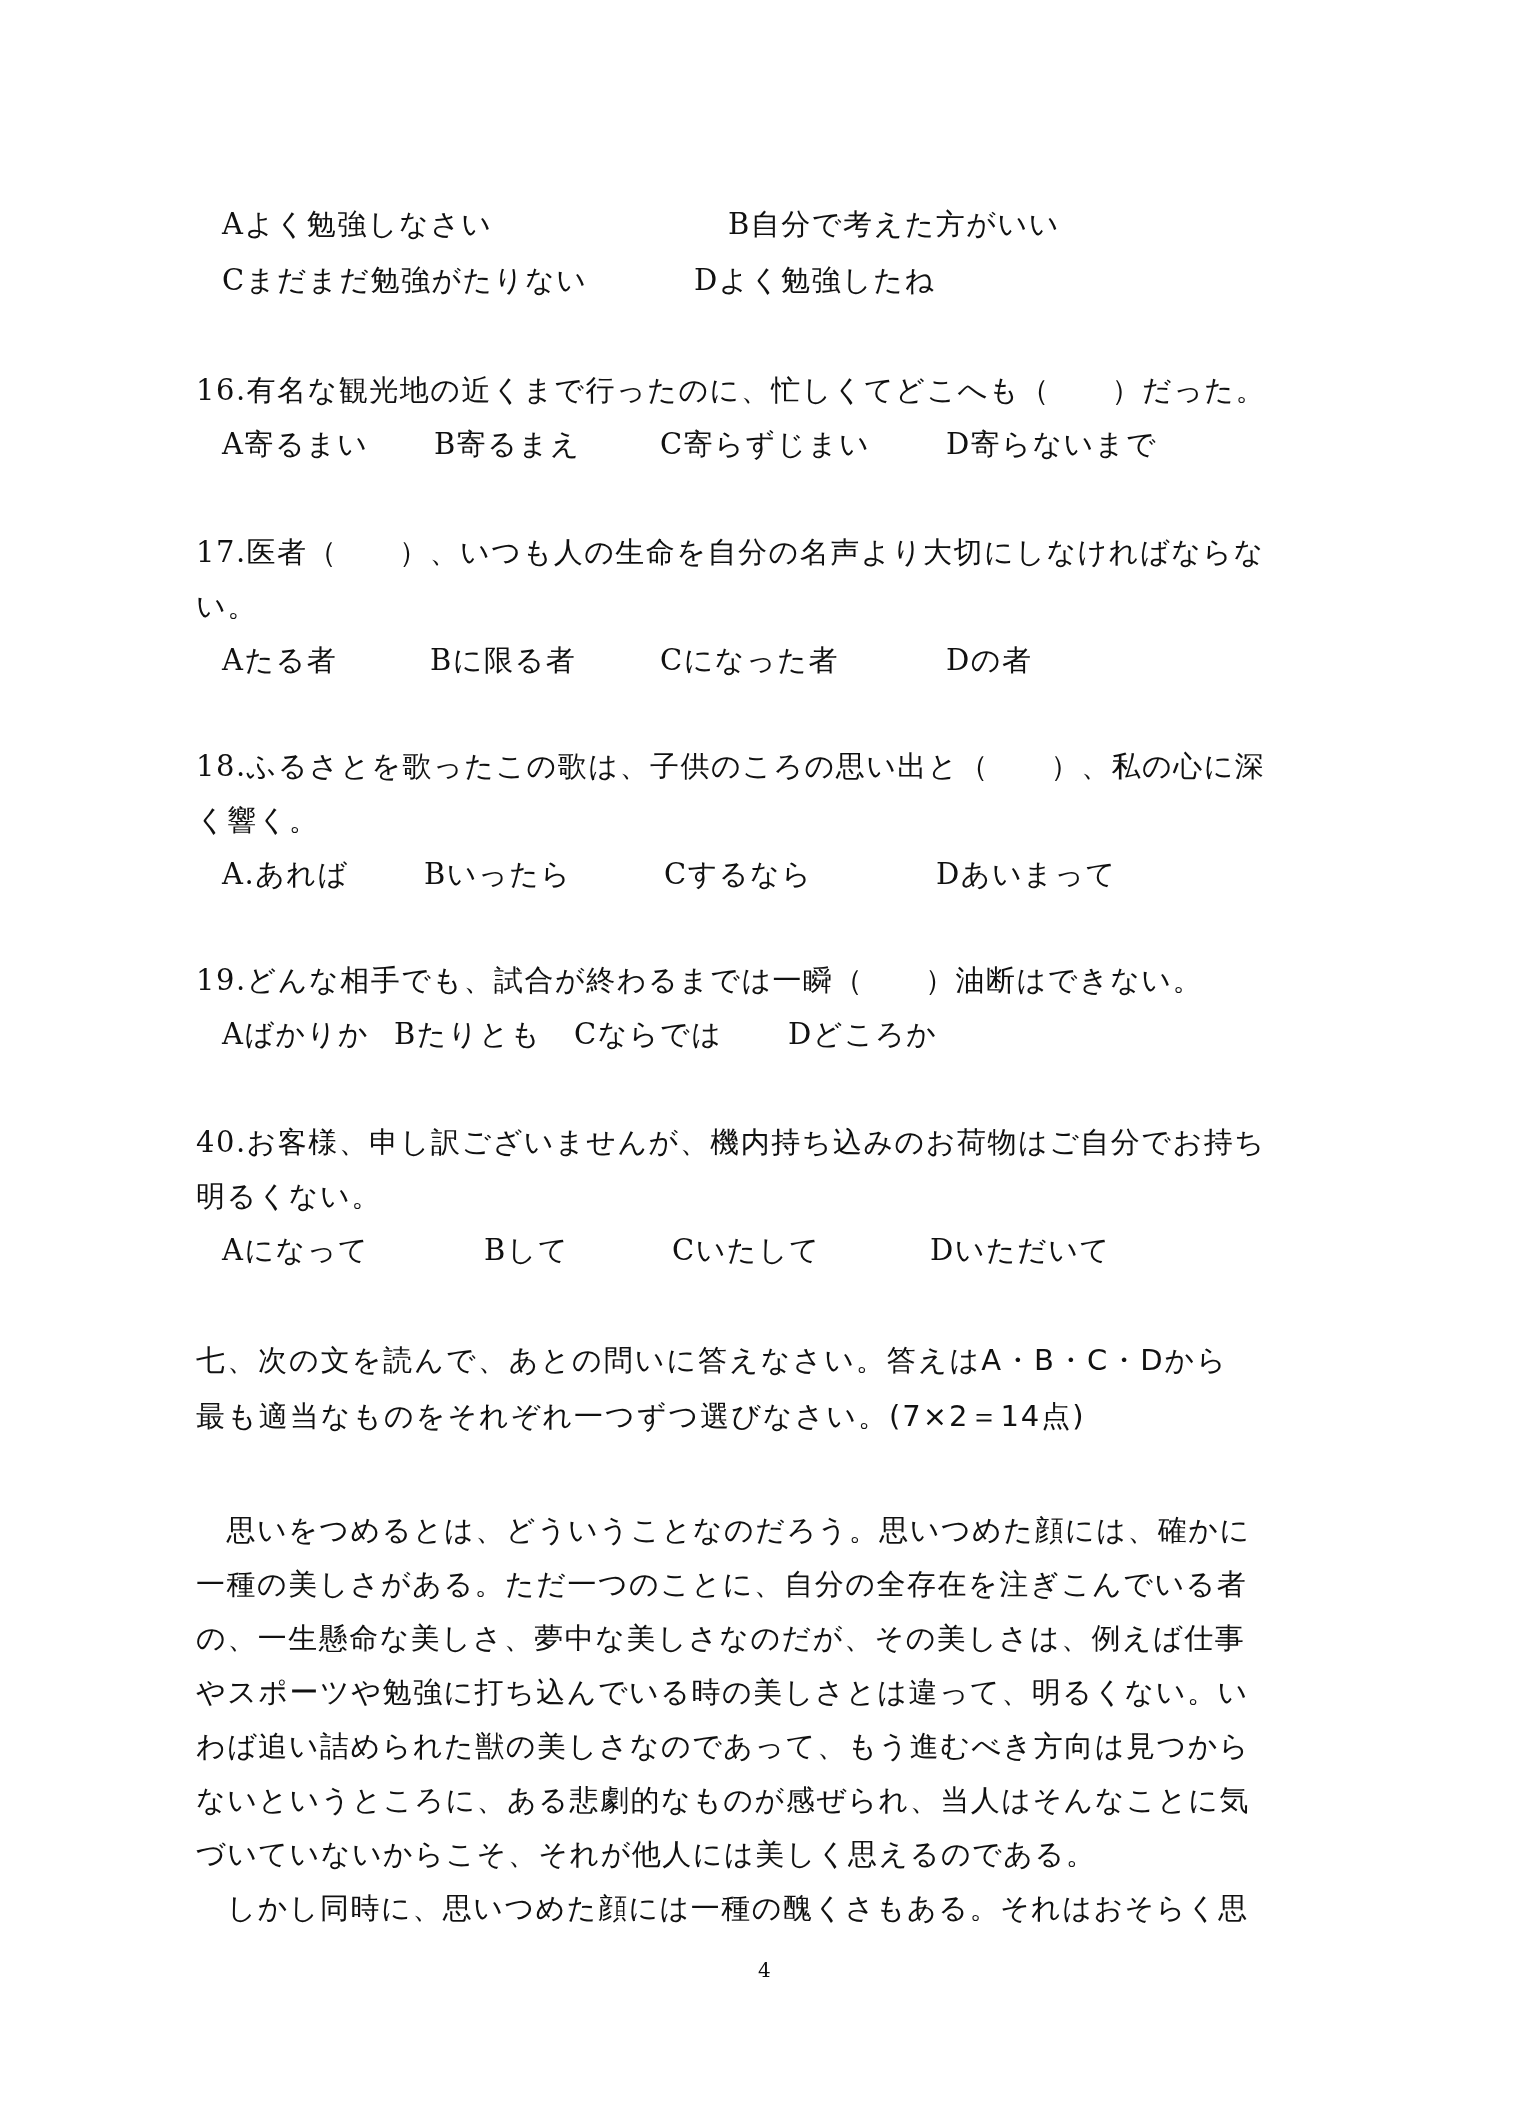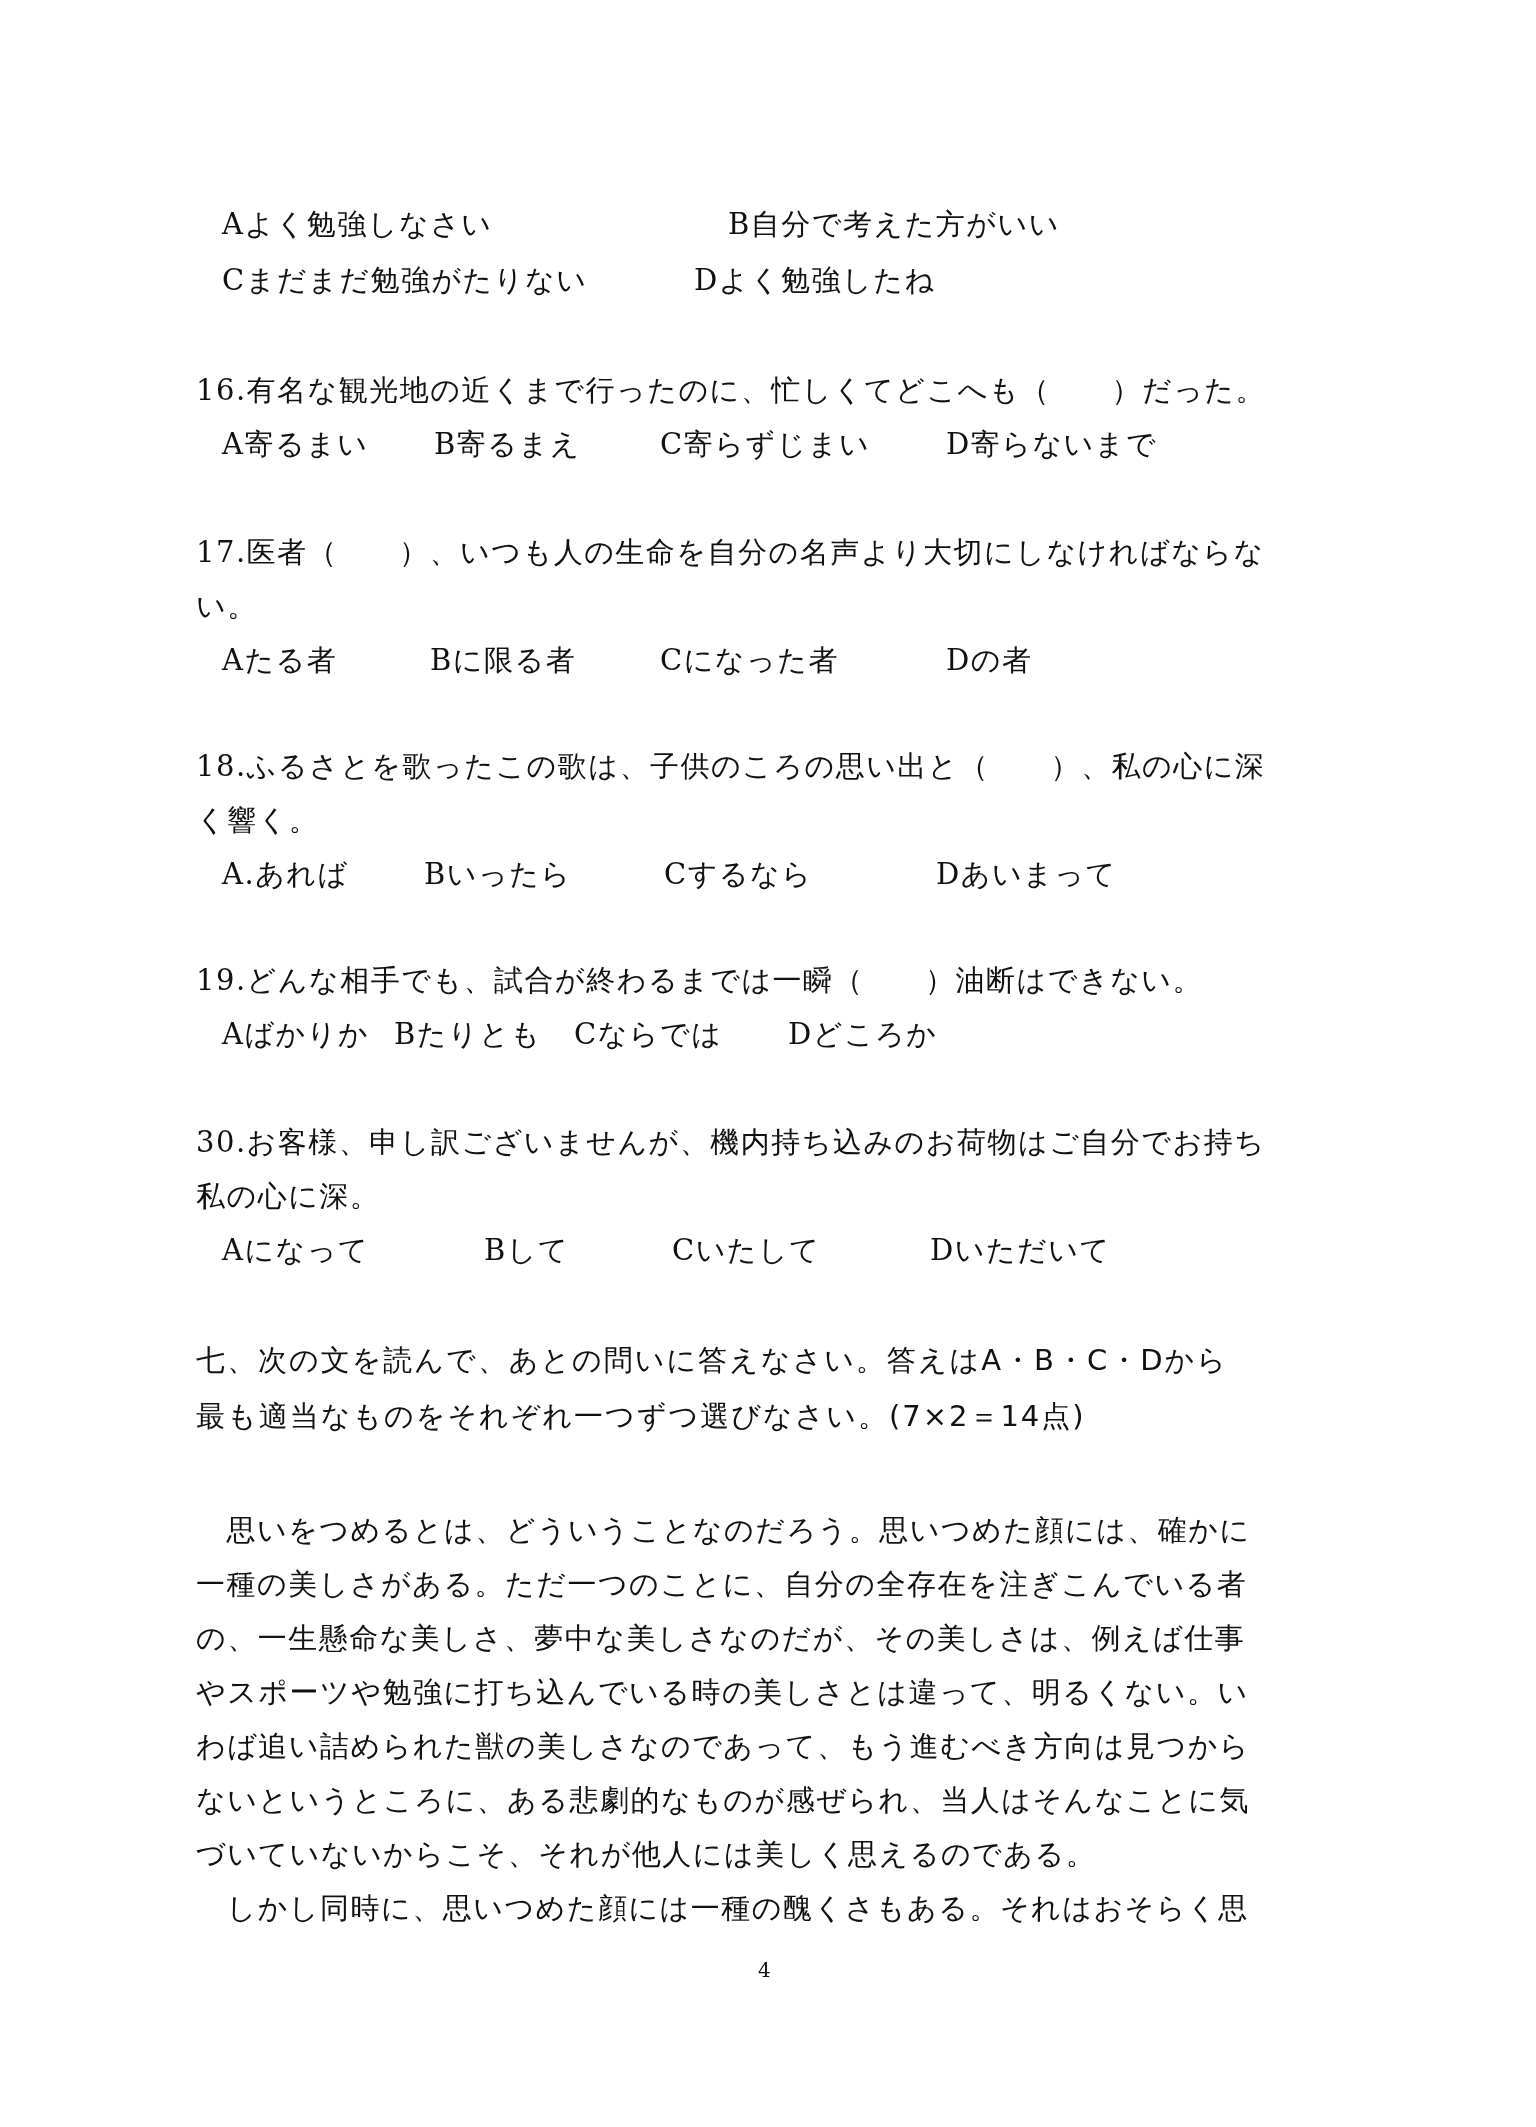--- a/index.html
+++ b/index.html
@@ -46,22 +46,22 @@
   <div class="opt" style="left:424px; top:854px;">Bいったら</div>
   <div class="opt" style="left:664px; top:854px;">Cするなら</div>
   <div class="opt" style="left:936px; top:854px;">Dあいまって</div>
 
   <div class="line" style="top:960px;">19.どんな相手でも、試合が終わるまでは一瞬（　　）油断はできない。</div>
   <div class="opt" style="left:222px; top:1014px;">Aばかりか</div>
   <div class="opt" style="left:394px; top:1014px;">Bたりとも</div>
   <div class="opt" style="left:574px; top:1014px;">Cならでは</div>
   <div class="opt" style="left:788px; top:1014px;">Dどころか</div>
 
-  <div class="line" style="top:1122px;">30.お客様、申し訳ございませんが、機内持ち込みのお荷物はご自分でお持ち</div>
-  <div class="line" style="top:1176px;">私の心に深。</div>
+  <div class="line" style="top:1122px;">40.お客様、申し訳ございませんが、機内持ち込みのお荷物はご自分でお持ち</div>
+  <div class="line" style="top:1176px;">明るくない。</div>
   <div class="opt" style="left:222px; top:1230px;">Aになって</div>
   <div class="opt" style="left:484px; top:1230px;">Bして</div>
   <div class="opt" style="left:672px; top:1230px;">Cいたして</div>
   <div class="opt" style="left:930px; top:1230px;">Dいただいて</div>
 
   <div class="line bold" style="top:1340px;">七、次の文を読んで、あとの問いに答えなさい。答えはA・B・C・Dから</div>
   <div class="line bold" style="top:1396px;">最も適当なものをそれぞれ一つずつ選びなさい。(7×2＝14点)</div>
 
   <div class="line" style="top:1510px;">　思いをつめるとは、どういうことなのだろう。思いつめた顔には、確かに</div>
   <div class="line" style="top:1564px;">一種の美しさがある。ただ一つのことに、自分の全存在を注ぎこんでいる者</div>

